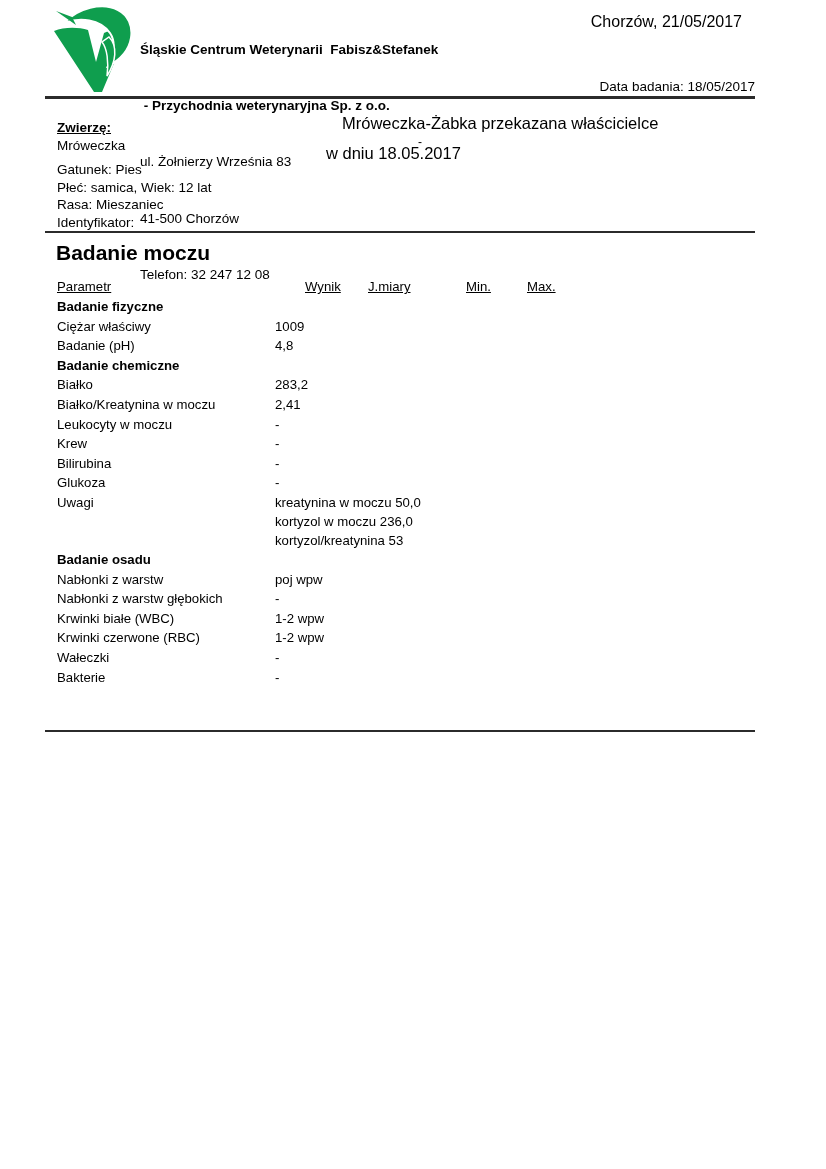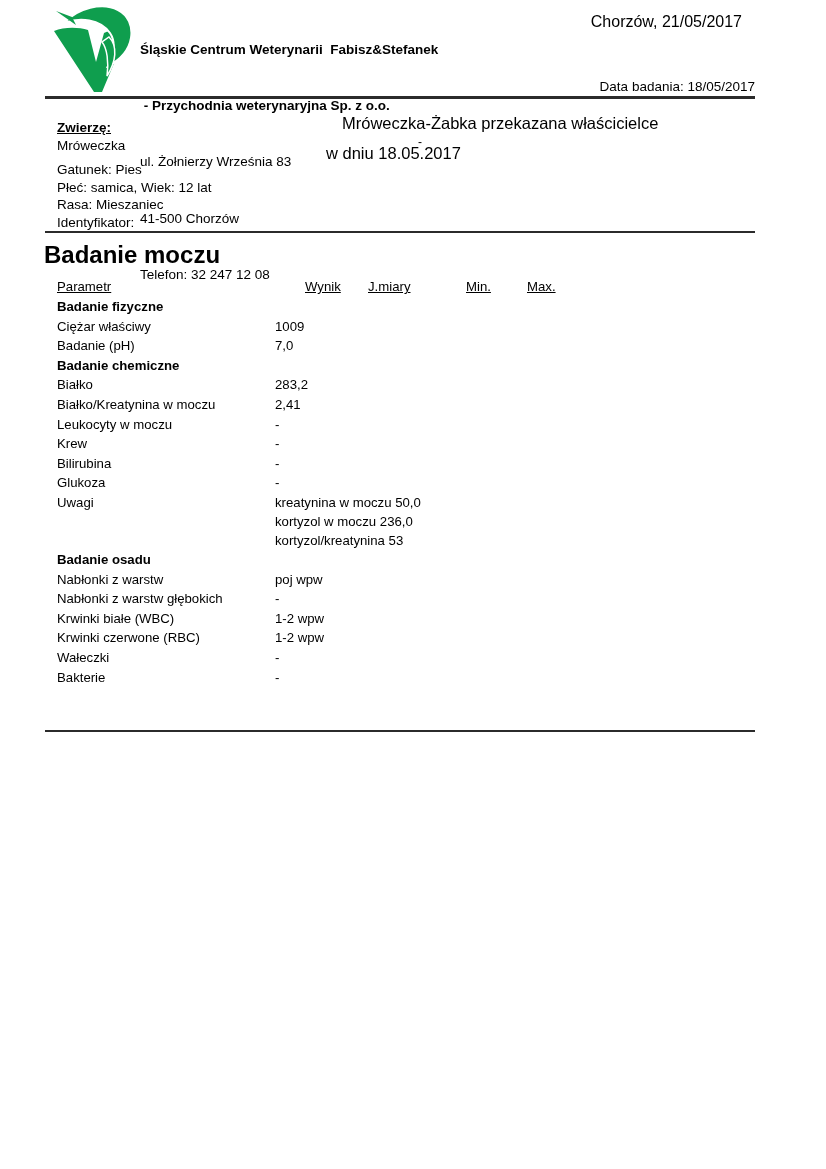--- a/index.html
+++ b/index.html
@@ -32,21 +32,21 @@
   .patient-label { font-weight:bold; text-decoration:underline; }
   .patient-gap { height:7px; }
 
   
   .note-block { position:absolute; left:326px; top:114px; font-size:16.5px; }
   .note-line1 { position:absolute; left:16px; top:0; white-space:nowrap; }
   .note-dash  { position:absolute; left:92px; top:21px; font-size:12px; }
   .note-line2 { position:absolute; left:0; top:30px; white-space:nowrap; }
 
   
-  .section-title { position:absolute; left:44px; top:241px; font-size:24px; font-weight:bold; }
+  .section-title { position:absolute; left:56px; top:241px; font-size:21px; font-weight:bold; }
 
   .table { position:absolute; left:57px; top:277px; width:700px; font-size:13.2px; }
   .thead { line-height:20px; font-weight:normal; white-space:nowrap; }
   .th { display:inline-block; text-decoration:underline; }
   .th-param  { width:248px; }
   .th-wynik  { width:63px;  }
   .th-jmiary { width:98px;  }
   .th-min    { width:61px;  }
 
   .trow { line-height:19.6px; white-space:nowrap; }
@@ -109,21 +109,21 @@
   <div class="table">
     <div class="thead">
       <span class="th th-param">Parametr</span><span class="th th-wynik">Wynik</span><span class="th th-jmiary">J.miary</span><span class="th th-min">Min.</span><span class="th">Max.</span>
     </div>
 
     <div class="trow group">Badanie fizyczne</div>
     <div class="trow">
       <span class="cell-param">Ciężar właściwy</span><span class="cell-val">1009</span>
     </div>
     <div class="trow">
-      <span class="cell-param">Badanie (pH)</span><span class="cell-val">7,0</span>
+      <span class="cell-param">Badanie (pH)</span><span class="cell-val">4,8</span>
     </div>
 
     <div class="trow group">Badanie chemiczne</div>
     <div class="trow">
       <span class="cell-param">Białko</span><span class="cell-val">283,2</span>
     </div>
     <div class="trow">
       <span class="cell-param">Białko/Kreatynina w moczu</span><span class="cell-val">2,41</span>
     </div>
     <div class="trow">

